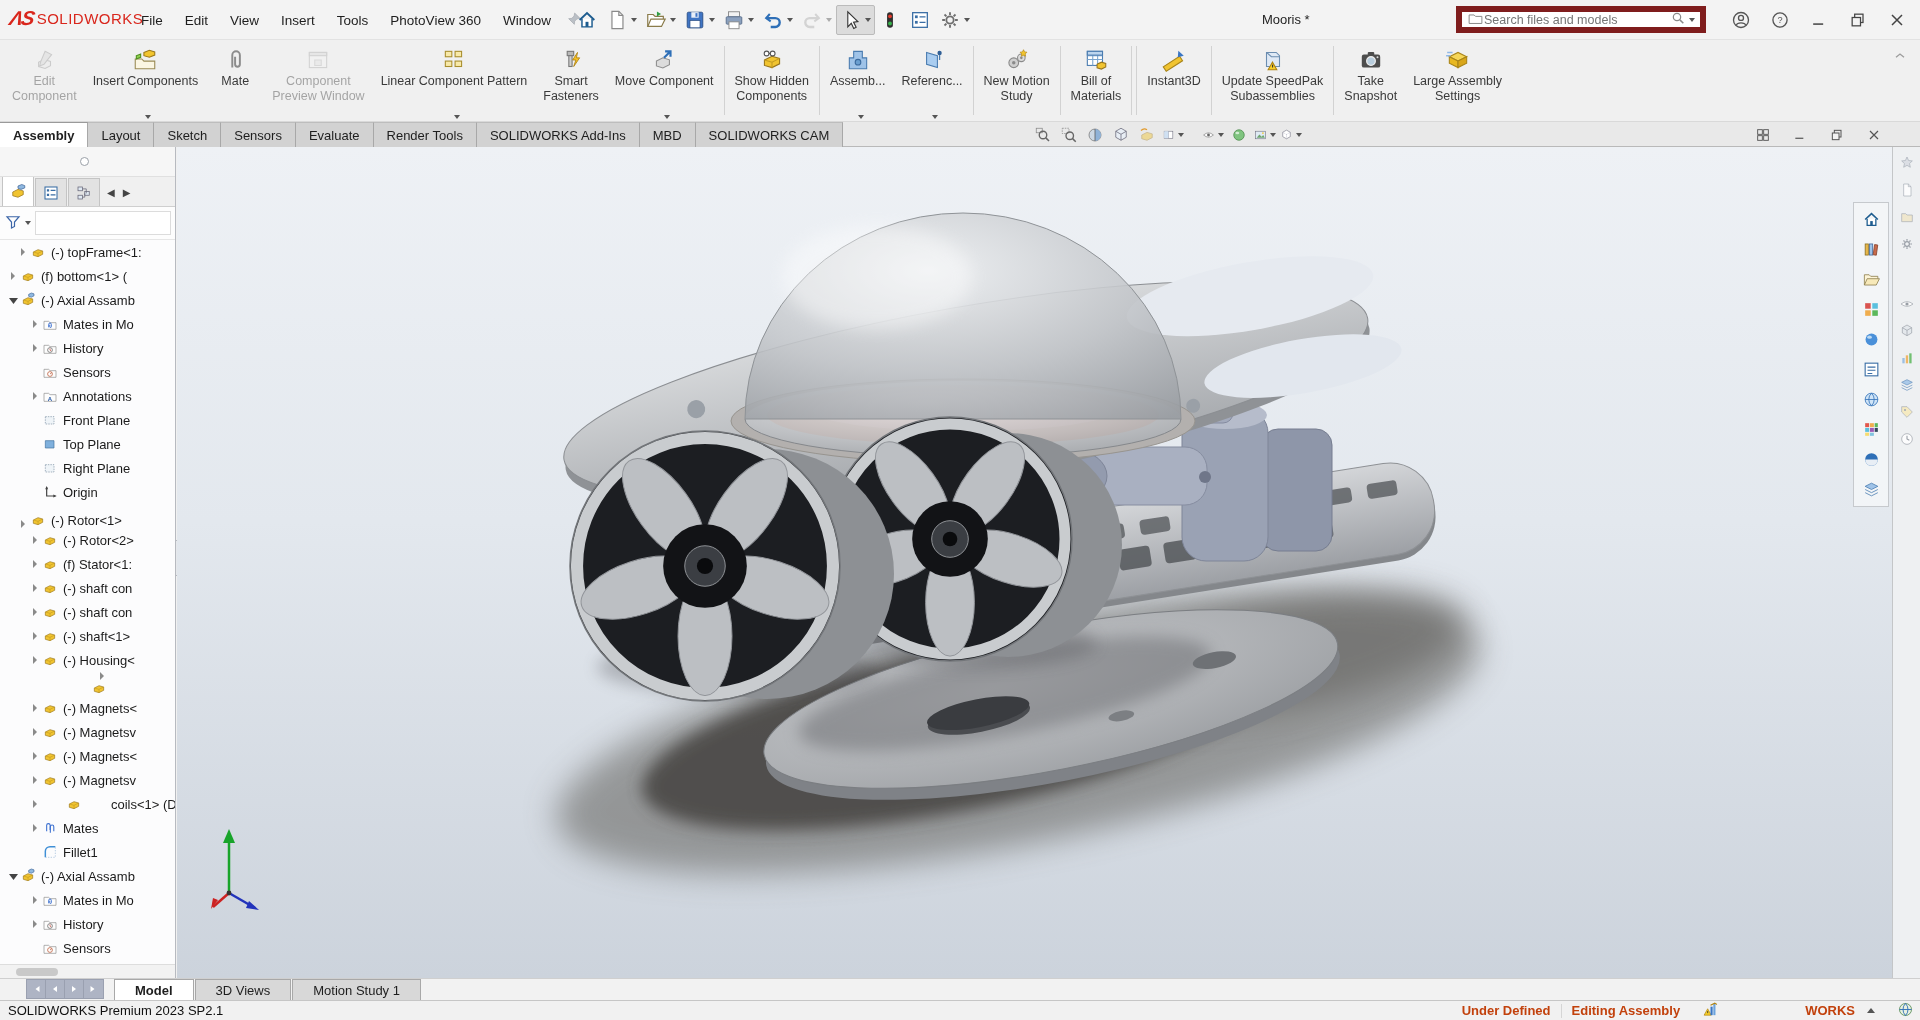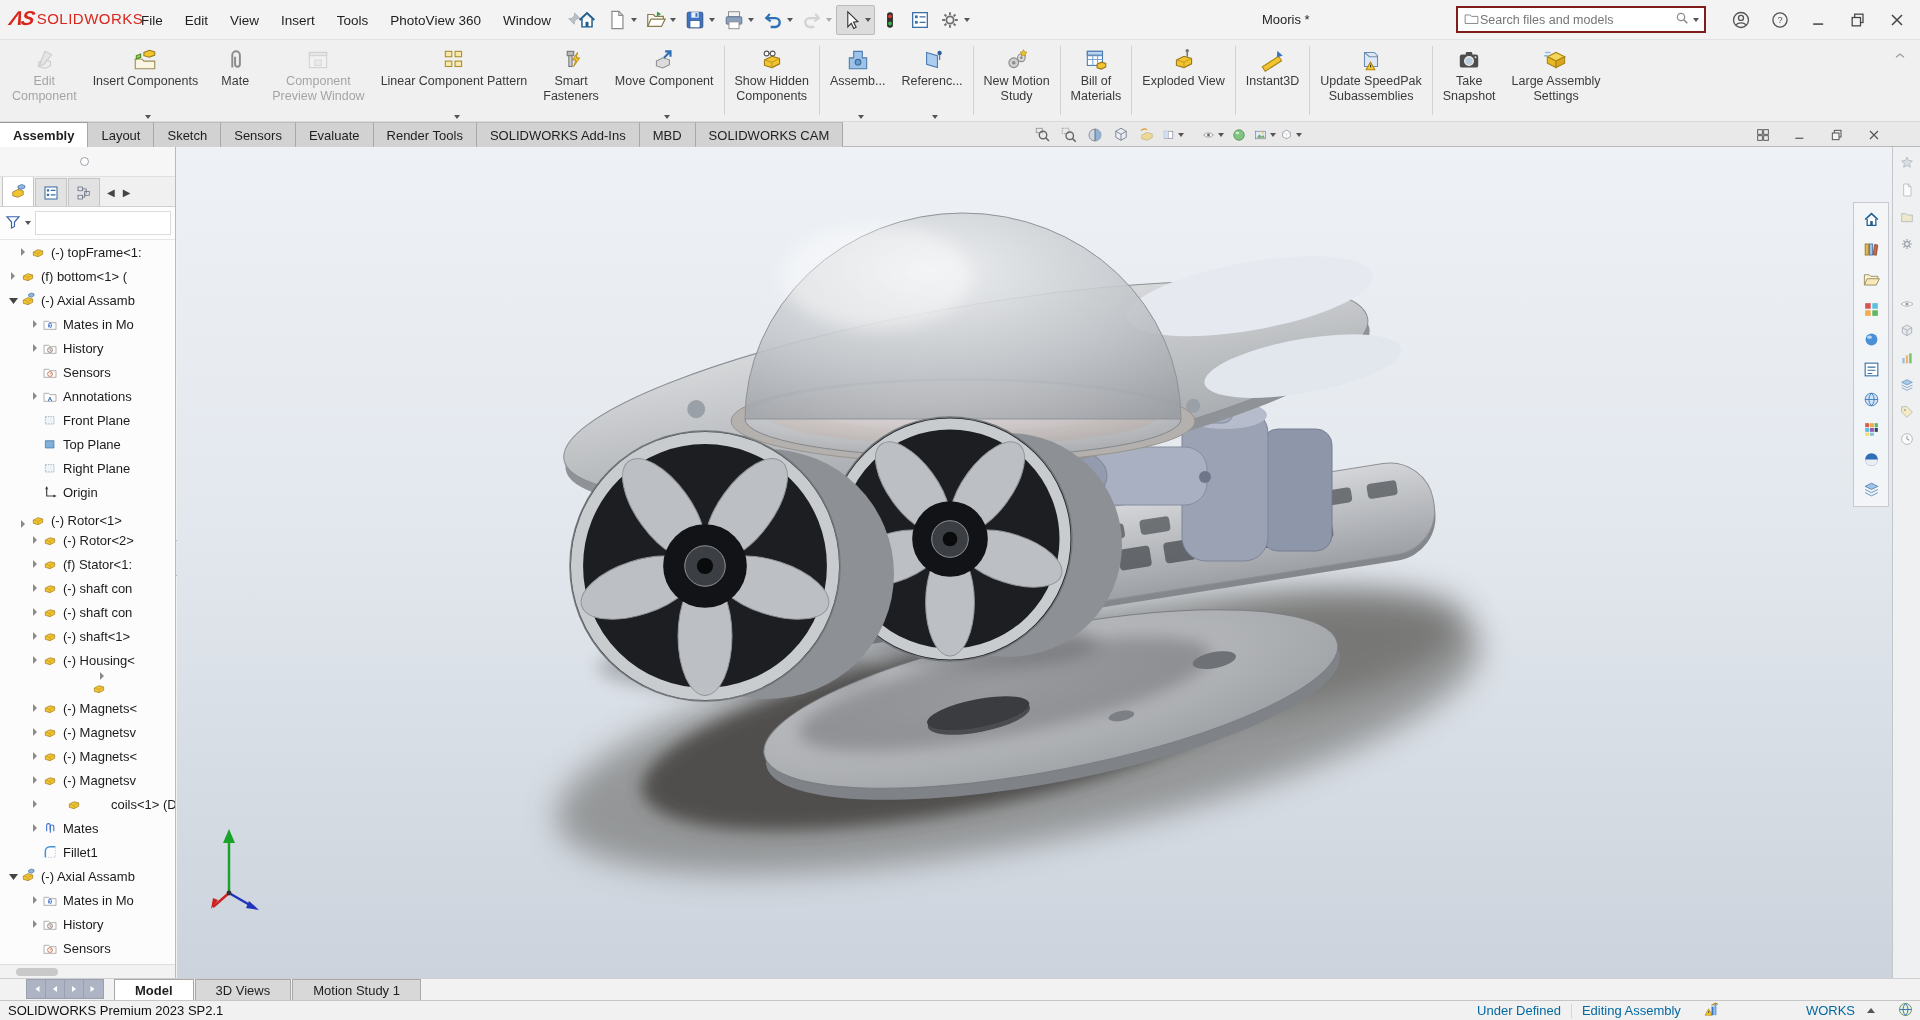--- a/index.html
+++ b/index.html
@@ -15,21 +15,21 @@
   .logo-text b { font-weight:normal; }
   .menubar { position:absolute; left:130px; top:0; height:40px; display:flex; align-items:center; }
   .menu-item { padding:4px 11px; font-size:13.5px; color:#1e1e1e; cursor:default; }
   .pin { margin-left:4px; opacity:.75; }
   .qa { position:absolute; left:572px; top:0; height:40px; display:flex; align-items:center; }
   .qa-btn { display:flex; align-items:center; height:30px; padding:0 3px; border:1px solid transparent; border-radius:2px; }
   .qa-btn.active { background:#dcdcdc; border-color:#bbb; }
   .qa-btn.disabled { opacity:.45; }
   .caret { width:0; height:0; border-left:3.5px solid transparent; border-right:3.5px solid transparent; border-top:4px solid #555; display:inline-block; margin-left:3px; }
   .doc-title { position:absolute; left:1226px; top:12px; font-size:13px; color:#1e1e1e;margin-left:36px; }
-  .searchbox { position:absolute; left:1456px; top:6px; width:250px; height:27px; background:#fff; border:2px solid #7f1d1d; display:flex; align-items:center; padding:0 5px; }
+  .searchbox { position:absolute; left:1456px; top:6px; width:250px; height:27px; background:#fff; border:6px solid #7f1d1d; display:flex; align-items:center; padding:0 5px; }
   .searchbox input { flex:1; border:none; outline:none; font-size:12.5px; color:#555; font-family:"Liberation Sans",sans-serif; background:transparent; min-width:0; }
   .tb-right { position:absolute; right:8px; top:5px; display:flex; align-items:center; gap:9px; }
   .tb-ico { width:30px; height:30px; display:flex; align-items:center; justify-content:center; border-radius:2px; }
 
   
   .ribbon { position:absolute; left:0; top:40px; width:1920px; height:82px; background:#f0f0f0; border-bottom:1px solid #d9d9d9; display:flex; align-items:stretch; padding-left:4px; }
   .rbtn { position:relative; display:flex; flex-direction:column; align-items:center; justify-content:flex-start; padding:6px 8px 10px; min-width:58px; cursor:default; }
   .rbtn.disabled { opacity:.42; }
   .rbtn .ric { height:28px; display:flex; align-items:center; justify-content:center; }
   .rbtn .l1, .rbtn .l2 { font-size:12.5px; line-height:15px; color:#3a3a3a; white-space:nowrap; text-align:center; }
@@ -88,21 +88,21 @@
   .bnav { display:flex; margin-left:26px; margin-bottom:1px; border:1px solid #9aa0b0; }
   .bnav-btn { width:19px; height:18px; background:#aeb4c4; border-right:1px solid #9aa0b0; display:flex; align-items:center; justify-content:center; }
   .bnav-btn:last-child { border-right:none; }
   .btab { height:21px; padding:0 20px; display:flex; align-items:center; font-size:13px; background:#d8d8d8; border:1px solid #a8a8a8; border-bottom:none; margin-right:1px; color:#1e1e1e; }
   .btab.active { background:#fff; font-weight:bold; }
 
   
   .statusbar { position:absolute; left:0; top:1000px; width:1920px; height:20px; background:#f1f1f1; border-top:1px solid #c6c6c6; display:flex; align-items:center; font-size:13px; }
   .sb-left { margin-left:8px; color:#111; }
   .sb-right { position:absolute; right:6px; display:flex; align-items:center; height:20px; }
-  .sb-item { color:#0369a1; }
+  .sb-item { color:#c2410c;font-weight:bold; }
   .sb-sep { width:1px; height:14px; background:#d5d5d5; margin:0 10px; }
   .sb-caret-up { width:0; height:0; border-left:4px solid transparent; border-right:4px solid transparent; border-bottom:5px solid #555; margin:0 12px; }
 </style>
 </head>
 <body>
 
 <div id="app">
 
   <header class="titlebar">
     <div class="logo">
@@ -388,32 +388,20 @@
             <rect x="4" y="4" width="14" height="13" fill="#fff" stroke="#4a7cb0"></rect>
             <path d="M4 8h14M4 11.5h14M9 4v13M13.5 4v13" stroke="#7aa5cf"></path>
             <rect x="4" y="4" width="14" height="3.5" fill="#bcd5ee" stroke="#4a7cb0"></rect>
             <path d="M13 16l4-2 4 1.2v3.2l-4 2-4-1.2z" fill="#f1c430" stroke="#99761c"></path>
           </svg>
         </span>
         <div class="l1">Bill of</div>
         <div class="l2">Materials</div>
       </div>
       <div class="rdiv"></div>
-      <div class="rbtn">
-        <span class="ric">
-          <svg width="26" height="26" viewBox="0 0 24 24">
-            <path d="M5 12l7-3.5 7 2v5l-7 3.5-7-2z" fill="#f1c430" stroke="#99761c"></path>
-            <path d="M5 12l7 2 7-3.5M12 14v5.5" fill="none" stroke="#c49b20"></path>
-            <path d="M15 3v6" stroke="#777" stroke-width="1.4"></path>
-            <circle cx="15" cy="3.5" r="1.6" fill="#777"></circle>
-          </svg>
-        </span>
-        <div class="l1">Exploded View</div>
-        <div class="l2"></div>
-      </div>
       <div class="rdiv"></div>
       <div class="rbtn">
         <span class="ric">
           <svg width="26" height="26" viewBox="0 0 24 24">
             <rect x="2" y="13" width="18" height="5" transform="rotate(-33 11 15.5)" fill="#f1c430" stroke="#a9851a"></rect>
             <path d="M16 3.5l5 4.5-5.5 1.5z" fill="#3a76c4"></path>
           </svg>
         </span>
         <div class="l1">Instant3D</div>
         <div class="l2"></div>

